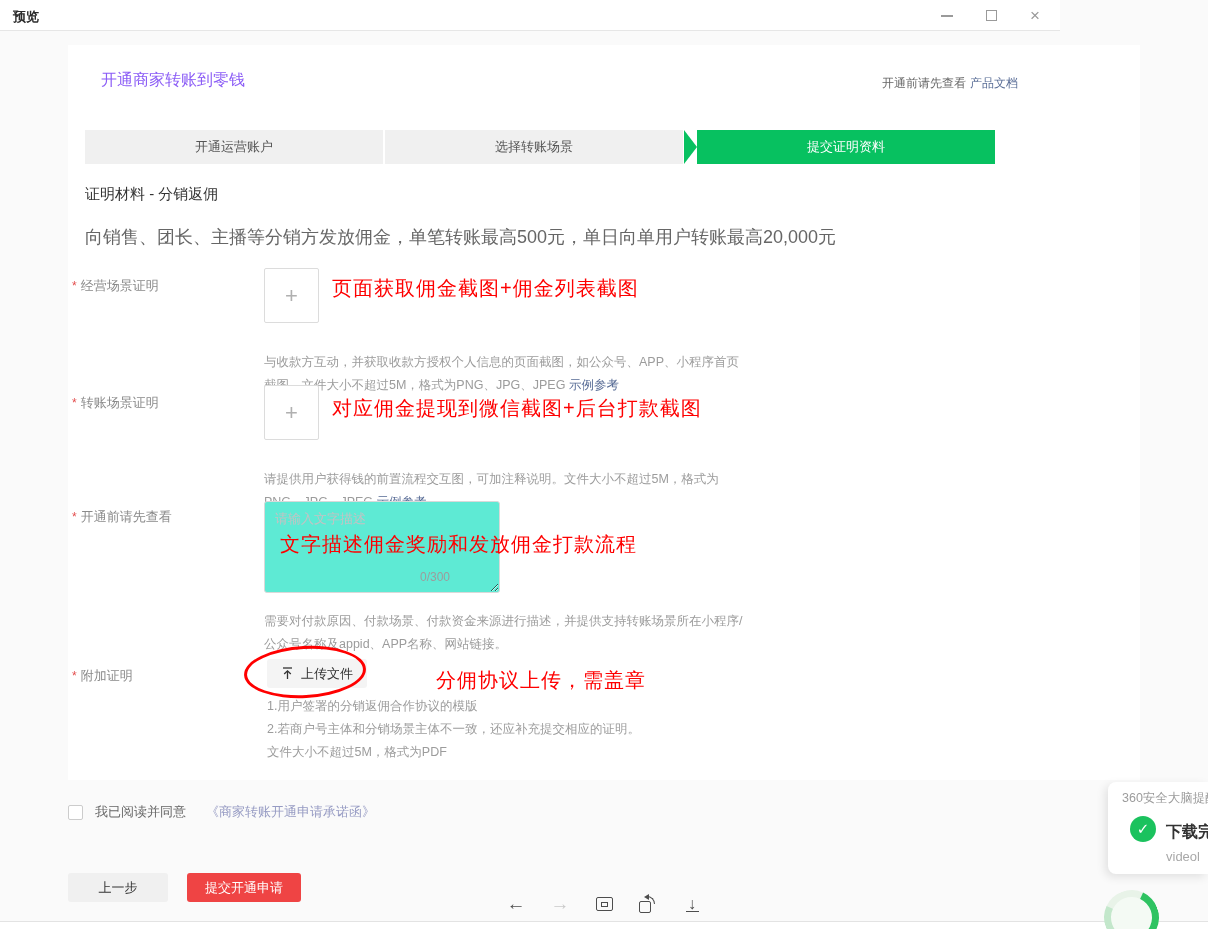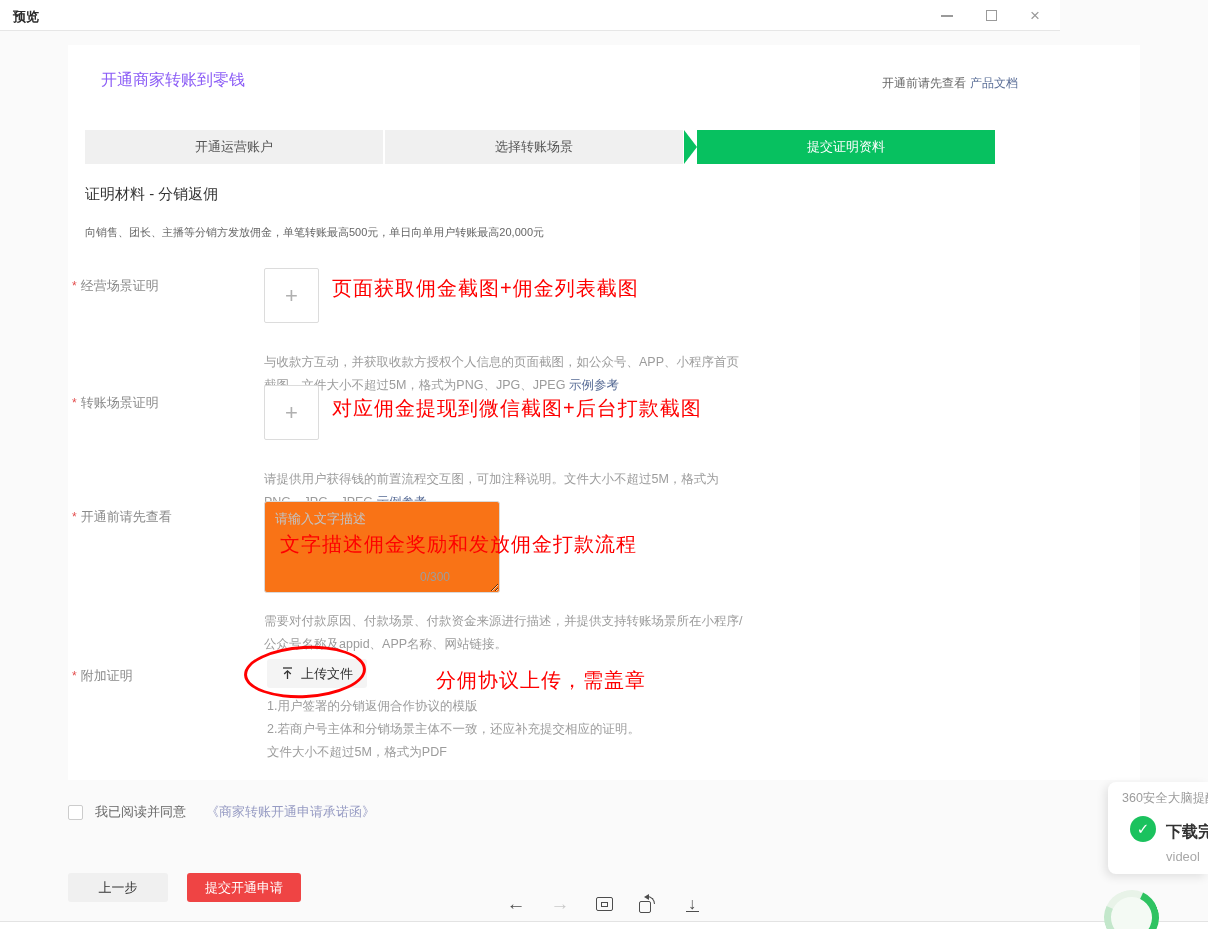--- a/index.html
+++ b/index.html
@@ -24,33 +24,33 @@
   .doc-row a { color:#576b95; text-decoration:none; margin-left:4px; }
   
   .steps { position:absolute; left:17px; top:85px; width:910px; height:34px; display:flex; font-size:13px; }
   .step { flex:1; display:flex; align-items:center; justify-content:center; background:#f0f0f0; color:#555; cursor:pointer; }
   .step-1 { border-right:2px solid #fff; }
   .step-2 { background-clip:padding-box; border-right:14px solid transparent; }
   .step-active { position:relative; background:#07c160; color:#fff; }
   .step-active::before { content:""; position:absolute; left:-13px; top:0; width:13px; height:100%;
     background:#07c160; clip-path:polygon(0 0, 100% 50%, 0 100%); }
   .section-title { position:absolute; left:17px; top:140px; font-size:15px; color:#333; }
-  .section-desc { position:absolute; left:17px; top:180px; font-size:11px; color:#666; }
+  .section-desc { position:absolute; left:17px; top:180px; font-size:18px; color:#666; }
   
   .f-label { position:absolute; font-size:13px; color:#8a8a8a; }
   .req { color:#e34d4d; margin-right:4px; font-size:12px; }
   .upload-box { position:absolute; left:196px; width:55px; height:55px; border:1px solid #dcdcdc;
     border-radius:2px; background:#fff; display:flex; align-items:center; justify-content:center;
     color:#b0b0b0; font-size:22px; font-weight:300; cursor:pointer; }
   .help { position:absolute; left:196px; font-size:12.5px; color:#9c9c9c; line-height:23px; white-space:pre-line; width:560px; }
   .help a { color:#576b95; text-decoration:none; }
   .annotation { position:absolute; font-size:20px; color:#fe0000; letter-spacing:1px; white-space:nowrap; z-index:3; }
   .scene-textarea { position:absolute; left:196px; top:456px; width:236px; height:92px;
     border:1px solid #d9d9d9; border-radius:3px; font-size:13px; padding:8px 10px; color:#333;
-    resize:both; outline:none; font-family:inherit; background:#f97316; }
+    resize:both; outline:none; font-family:inherit; background:#5eead4; }
   .scene-textarea::placeholder { color:#c3c3c3; }
   .char-counter { position:absolute; left:352px; top:525px; font-size:12px; color:#9c9c9c; z-index:2; }
   .upload-file-btn { position:absolute; left:199px; top:614px; height:29px; padding:0 14px;
     background:#f4f4f4; border:none; border-radius:3px; font-size:13px; color:#333;
     display:flex; align-items:center; gap:7px; cursor:pointer; font-family:Liberation Serif, serif; }
   .red-ellipse { position:absolute; left:176px; top:601px; width:122px; height:52px;
     border:3px solid #ff0000; border-radius:50%; transform:rotate(-3deg); z-index:3; pointer-events:none; }
   
   .agree-row { position:absolute; left:68px; top:803px; display:flex; align-items:center; font-size:13px; color:#666; }
   .checkbox { width:15px; height:15px; border:1px solid #ccc; border-radius:2px; background:#fff; margin-right:12px; cursor:pointer; }

